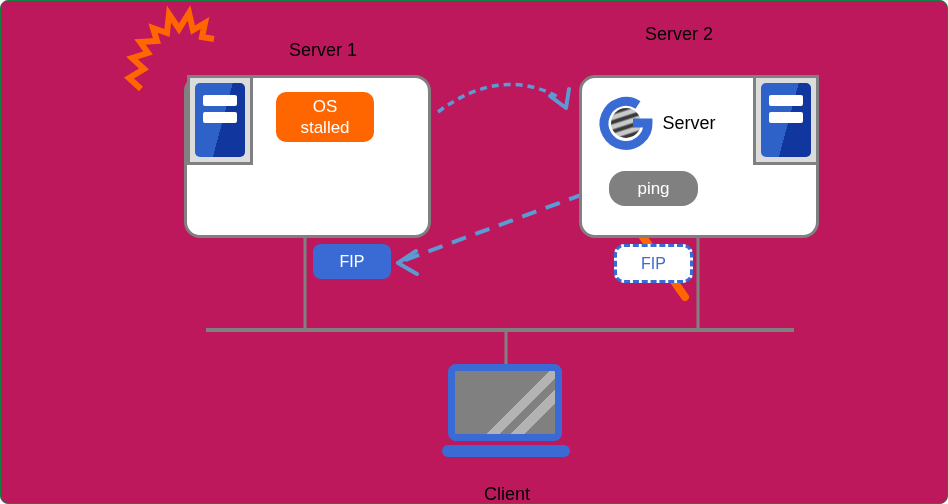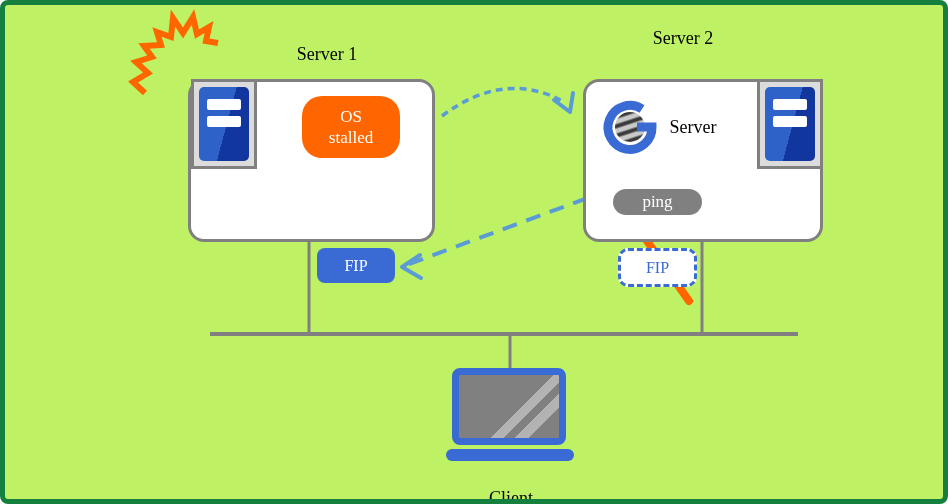--- a/index.html
+++ b/index.html
@@ -6,44 +6,44 @@
     --orange:#FF6600;
     --accent-blue:#3A6BD5;
     --server-blue-light:#2F62C8;
     --server-blue-dark:#11369E;
     --arrow-blue:#5B9BD5;
     --gray:#808080;
     --icon-bg-gray:#DCDCDC;
   }
   html,body{margin:0;padding:0;background:#fff;}
   .canvas{
-    position:relative;width:948px;height:504px;background:#bef264;
-    border:5px solid #15803d;border-radius:8px;box-sizing:border-box;
-    font-family:Liberation Serif, serif;color:#000;overflow:hidden;
+    position:relative;width:948px;height:504px;background:#be185d;
+    border:1px solid #15803d;border-radius:8px;box-sizing:border-box;
+    font-family:Liberation Sans, sans-serif;color:#000;overflow:hidden;
   }
   .abs{position:absolute;box-sizing:border-box;}
   .label{font-size:18px;text-align:center;line-height:1.1;color:#000;}
 
   
   .server-box{border:3px solid var(--gray);border-radius:16px;background:#fff;}
   .box-s1{left:183px;top:74px;width:247px;height:163px;}
   .box-s2{left:578px;top:74px;width:240px;height:163px;}
 
   
   .server-icon{width:66px;height:90px;background:var(--icon-bg-gray);border:3px solid var(--gray);}
   .server-icon .tower{position:absolute;left:5px;top:5px;right:5px;bottom:5px;border-radius:5px;
     background:linear-gradient(105deg,var(--server-blue-light) 54%,var(--server-blue-dark) 54%);}
   .server-icon .bar{position:absolute;left:8px;width:34px;height:11px;background:#fff;border-radius:2px;}
   .server-icon .bar1{top:12px;} .server-icon .bar2{top:29px;}
 
   
   .badge{display:flex;align-items:center;justify-content:center;color:#fff;}
-  .os-stalled{left:275px;top:91px;width:98px;height:62px;background:var(--orange);
-    border-radius:20px;font-size:17px;line-height:1.25;white-space:pre-line;text-align:center;margin-left:22px;}
-  .ping{left:608px;top:184px;width:89px;height:26px;background:var(--gray);border-radius:16px;font-size:17px;}
+  .os-stalled{left:275px;top:91px;width:98px;height:50px;background:var(--orange);
+    border-radius:10px;font-size:17px;line-height:1.25;white-space:pre-line;text-align:center;}
+  .ping{left:608px;top:170px;width:89px;height:35px;background:var(--gray);border-radius:16px;font-size:17px;}
   .fip-active{left:312px;top:243px;width:78px;height:35px;background:var(--accent-blue);border-radius:8px;font-size:16px;}
   .fip-inactive{left:613px;top:243px;width:79px;height:39px;background:#fff;border:3px dashed var(--accent-blue);
     border-radius:10px;color:var(--accent-blue);font-size:16px;display:flex;align-items:center;justify-content:center;}
 
   
   .laptop-screen{left:447px;top:363px;width:114px;height:77px;border:7px solid var(--accent-blue);
     border-radius:8px;background:
       linear-gradient(135deg,rgba(0,0,0,0) 58%,#b3b3b3 58%,#b3b3b3 66%,rgba(0,0,0,0) 66%,rgba(0,0,0,0) 73%,#b3b3b3 73%,#b3b3b3 81%,rgba(0,0,0,0) 81%),
       var(--gray);}
   .laptop-base{left:441px;top:444px;width:128px;height:12px;background:var(--accent-blue);border-radius:6px;}

